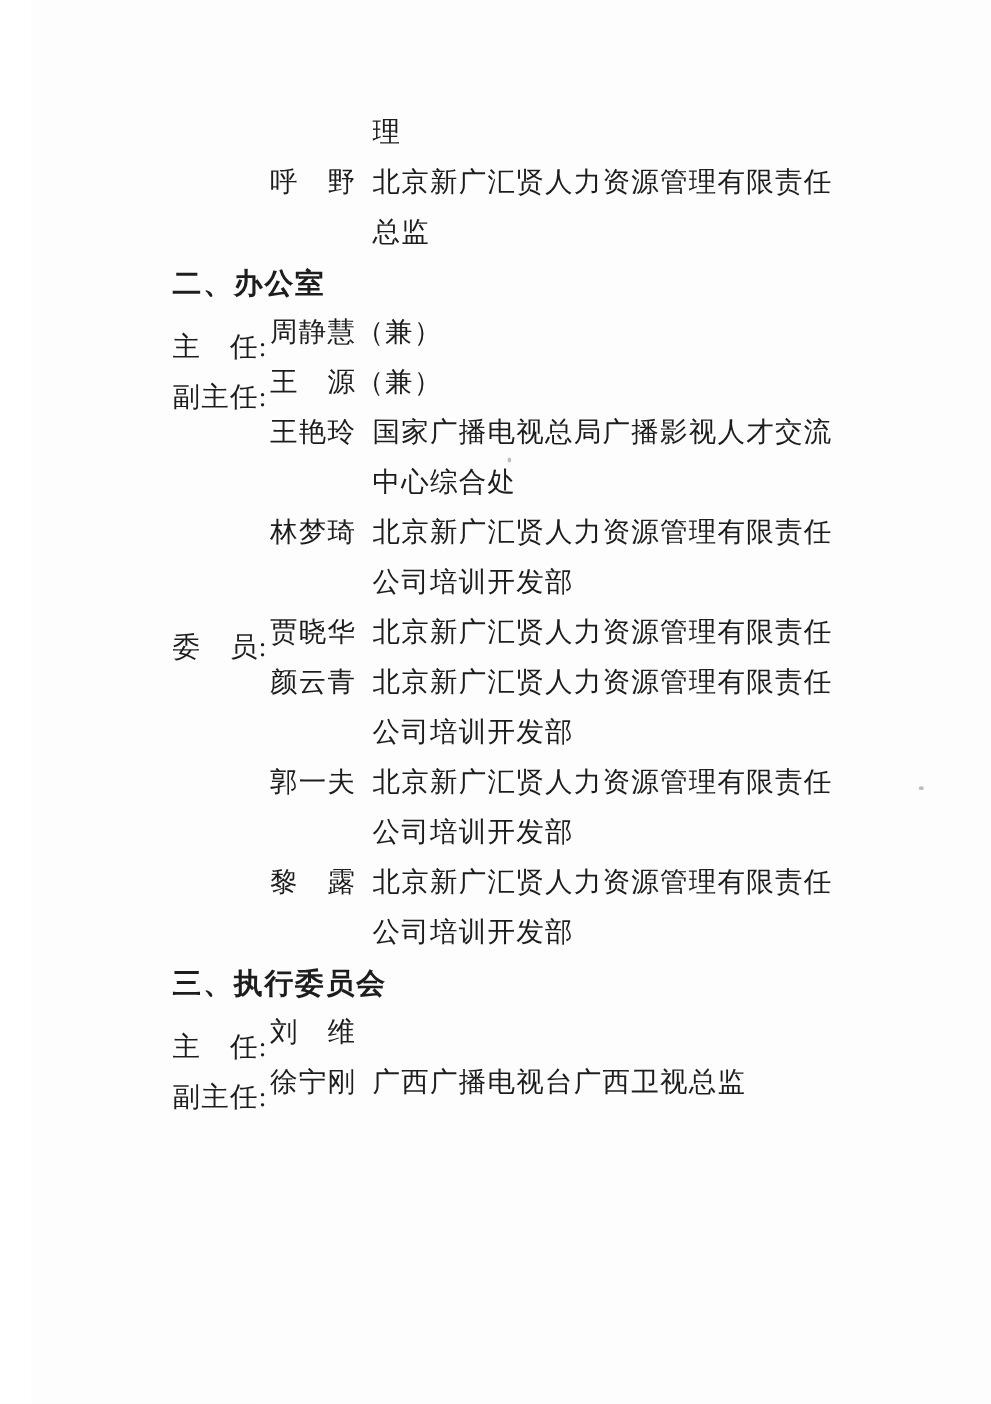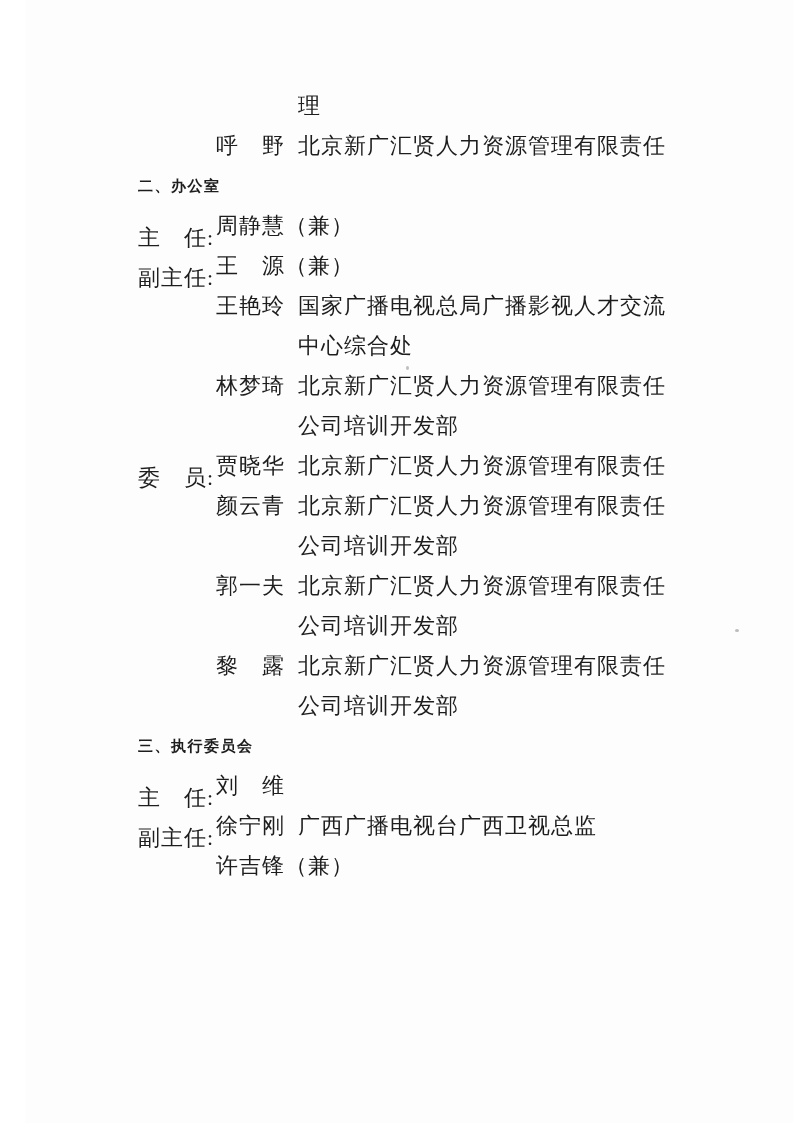--- a/index.html
+++ b/index.html
@@ -46,21 +46,21 @@
   .row .name {
     flex: 0 0 82px;
     width: 82px;
     overflow: visible;
   }
   .row .desc {
     flex: 1;
   }
   .row.heading-row {
     font-weight: bold;
-    font-size: 15px;
+    font-size: 23px;
     letter-spacing: 1.5px;
   }
   .speck {
     position: absolute;
     border-radius: 50%;
   }
   .speck-1 {
     left: 735px; top: 629px;
     width: 4px; height: 3px;
     background: #999999;
@@ -86,20 +86,25 @@
       <span class="name"></span>
       <span class="desc">理</span>
     </div>
 
     <div class="row">
       <span class="role"></span>
       <span class="name">呼　野</span>
       <span class="desc">北京新广汇贤人力资源管理有限责任</span>
     </div>
 
+    <div class="row">
+      <span class="role"></span>
+      <span class="name"></span>
+      <span class="desc">总监</span>
+    </div>
 
     <div class="row heading-row">
       <span>二、办公室</span>
     </div>
 
     <div class="row">
       <span class="role">主　任:</span>
       <span class="name">周静慧（兼）</span>
       <span class="desc"></span>
     </div>
@@ -185,23 +190,18 @@
       <span class="role">主　任:</span>
       <span class="name">刘　维</span>
     </div>
 
     <div class="row">
       <span class="role">副主任:</span>
       <span class="name">徐宁刚</span>
       <span class="desc">广西广播电视台广西卫视总监</span>
     </div>
 
-    <div class="row">
-      <span class="role"></span>
-      <span class="name">许吉锋（兼）</span>
-      <span class="desc"></span>
-    </div>
 
   </div>
 
   <div class="speck speck-1"></div>
   <div class="speck speck-2"></div>
 </div>
 
 </body></html>

